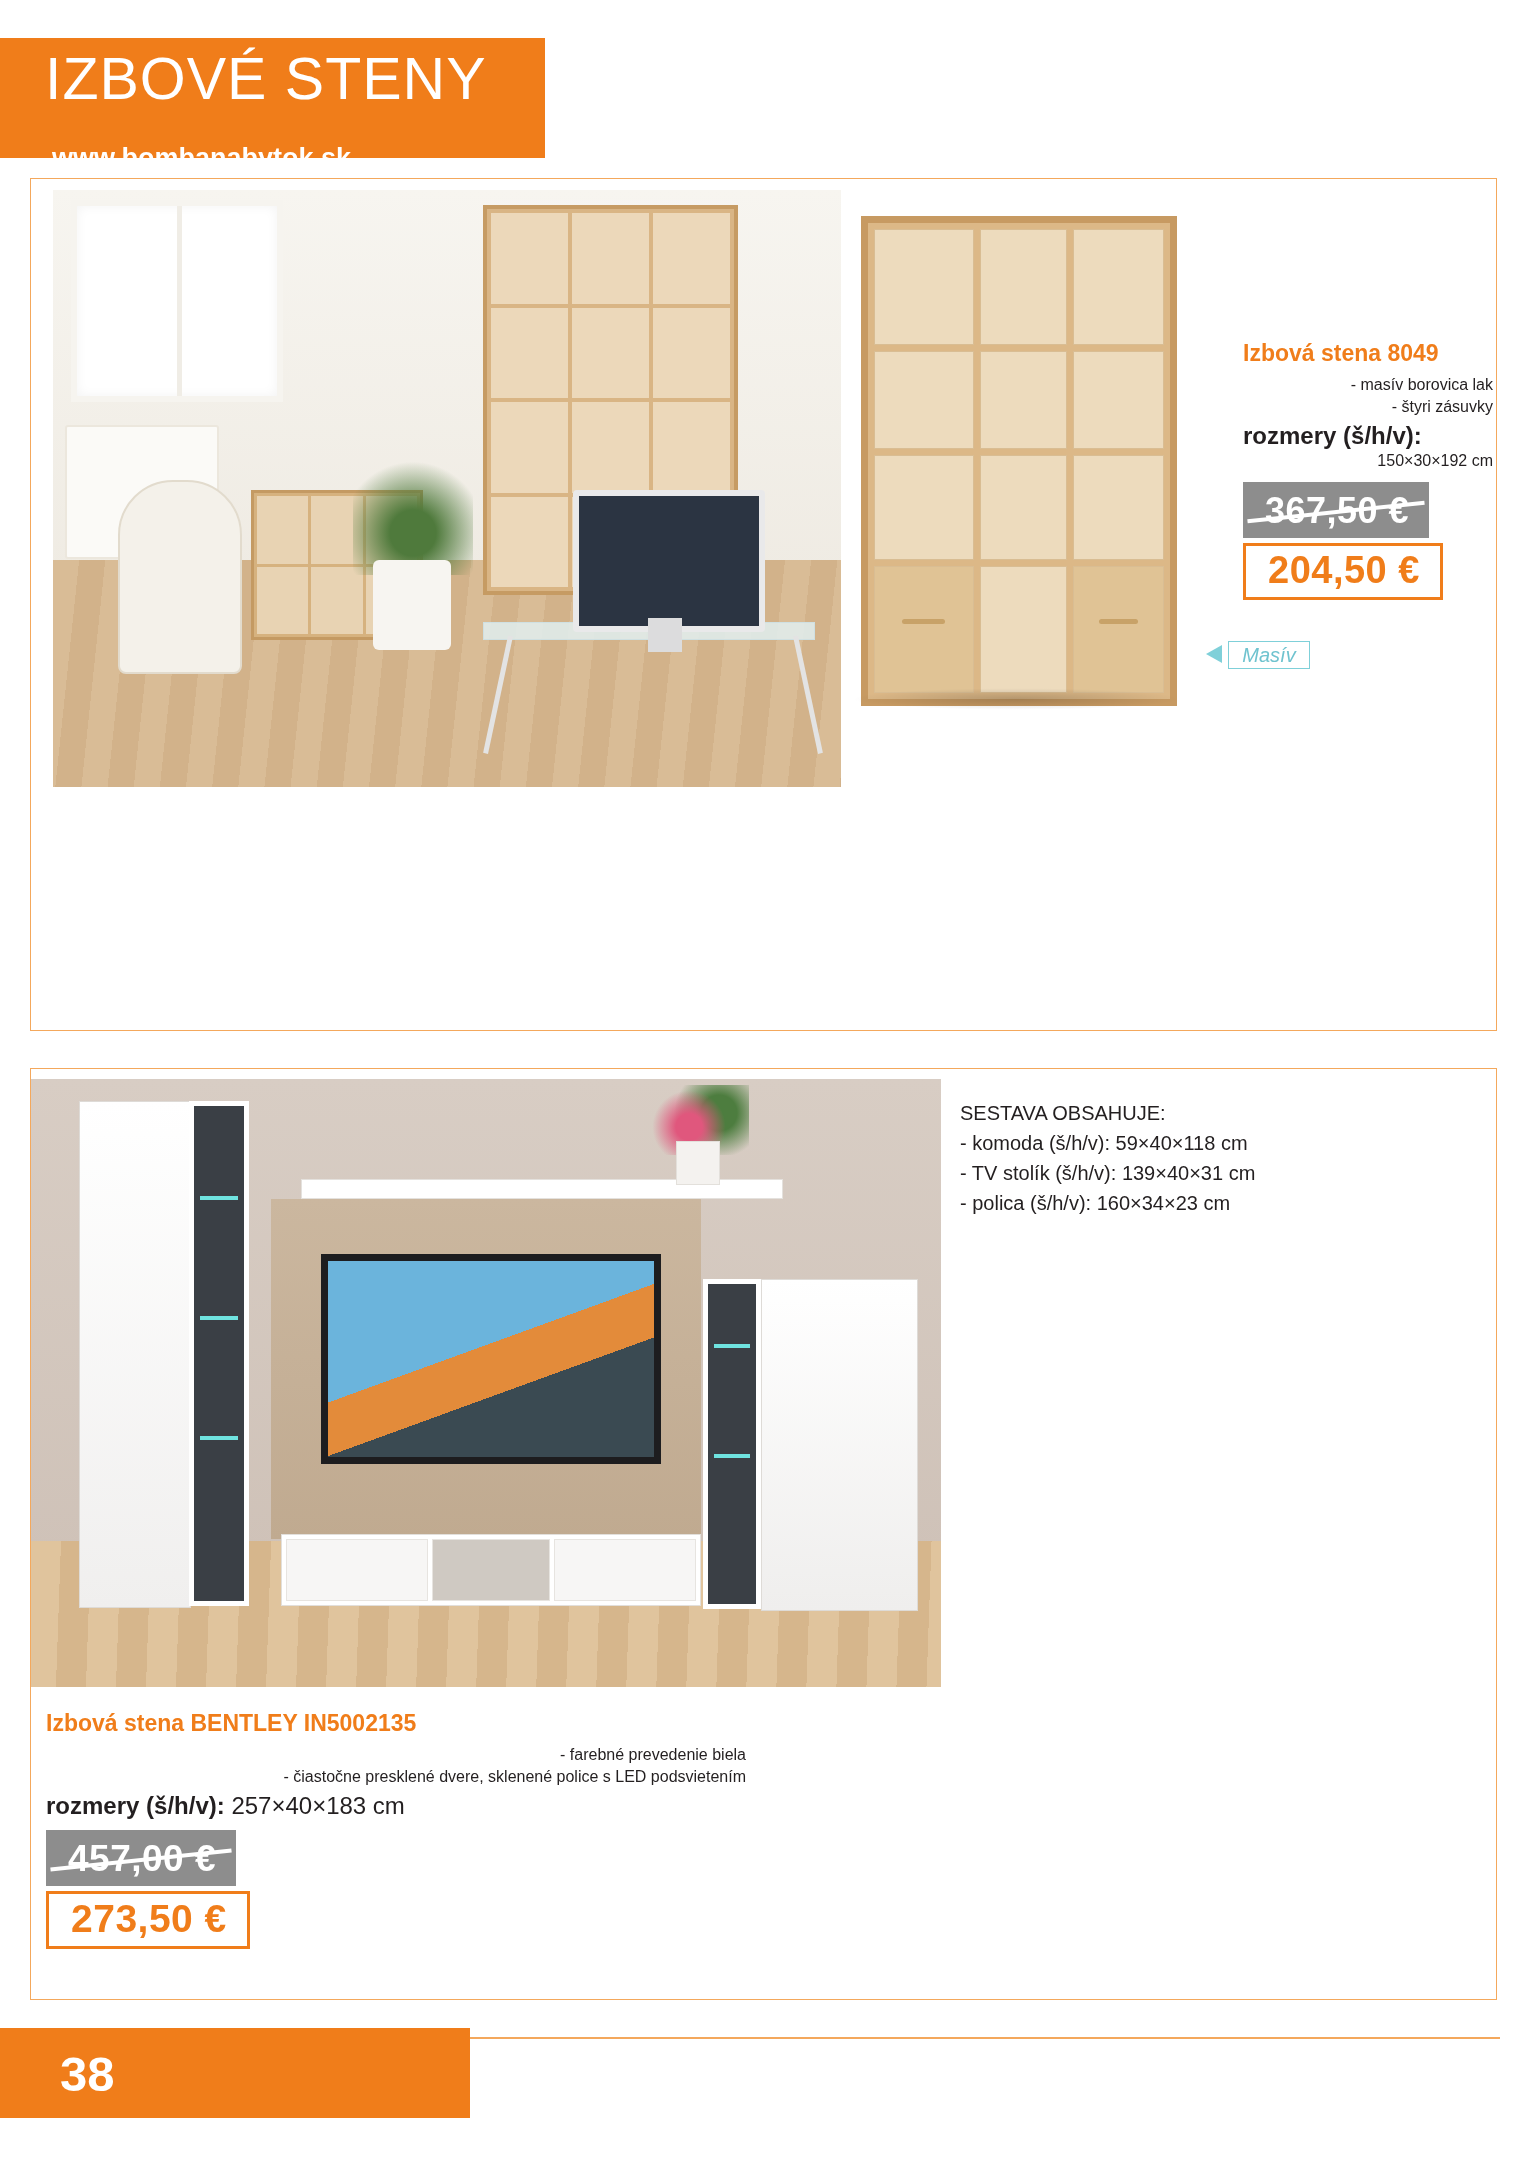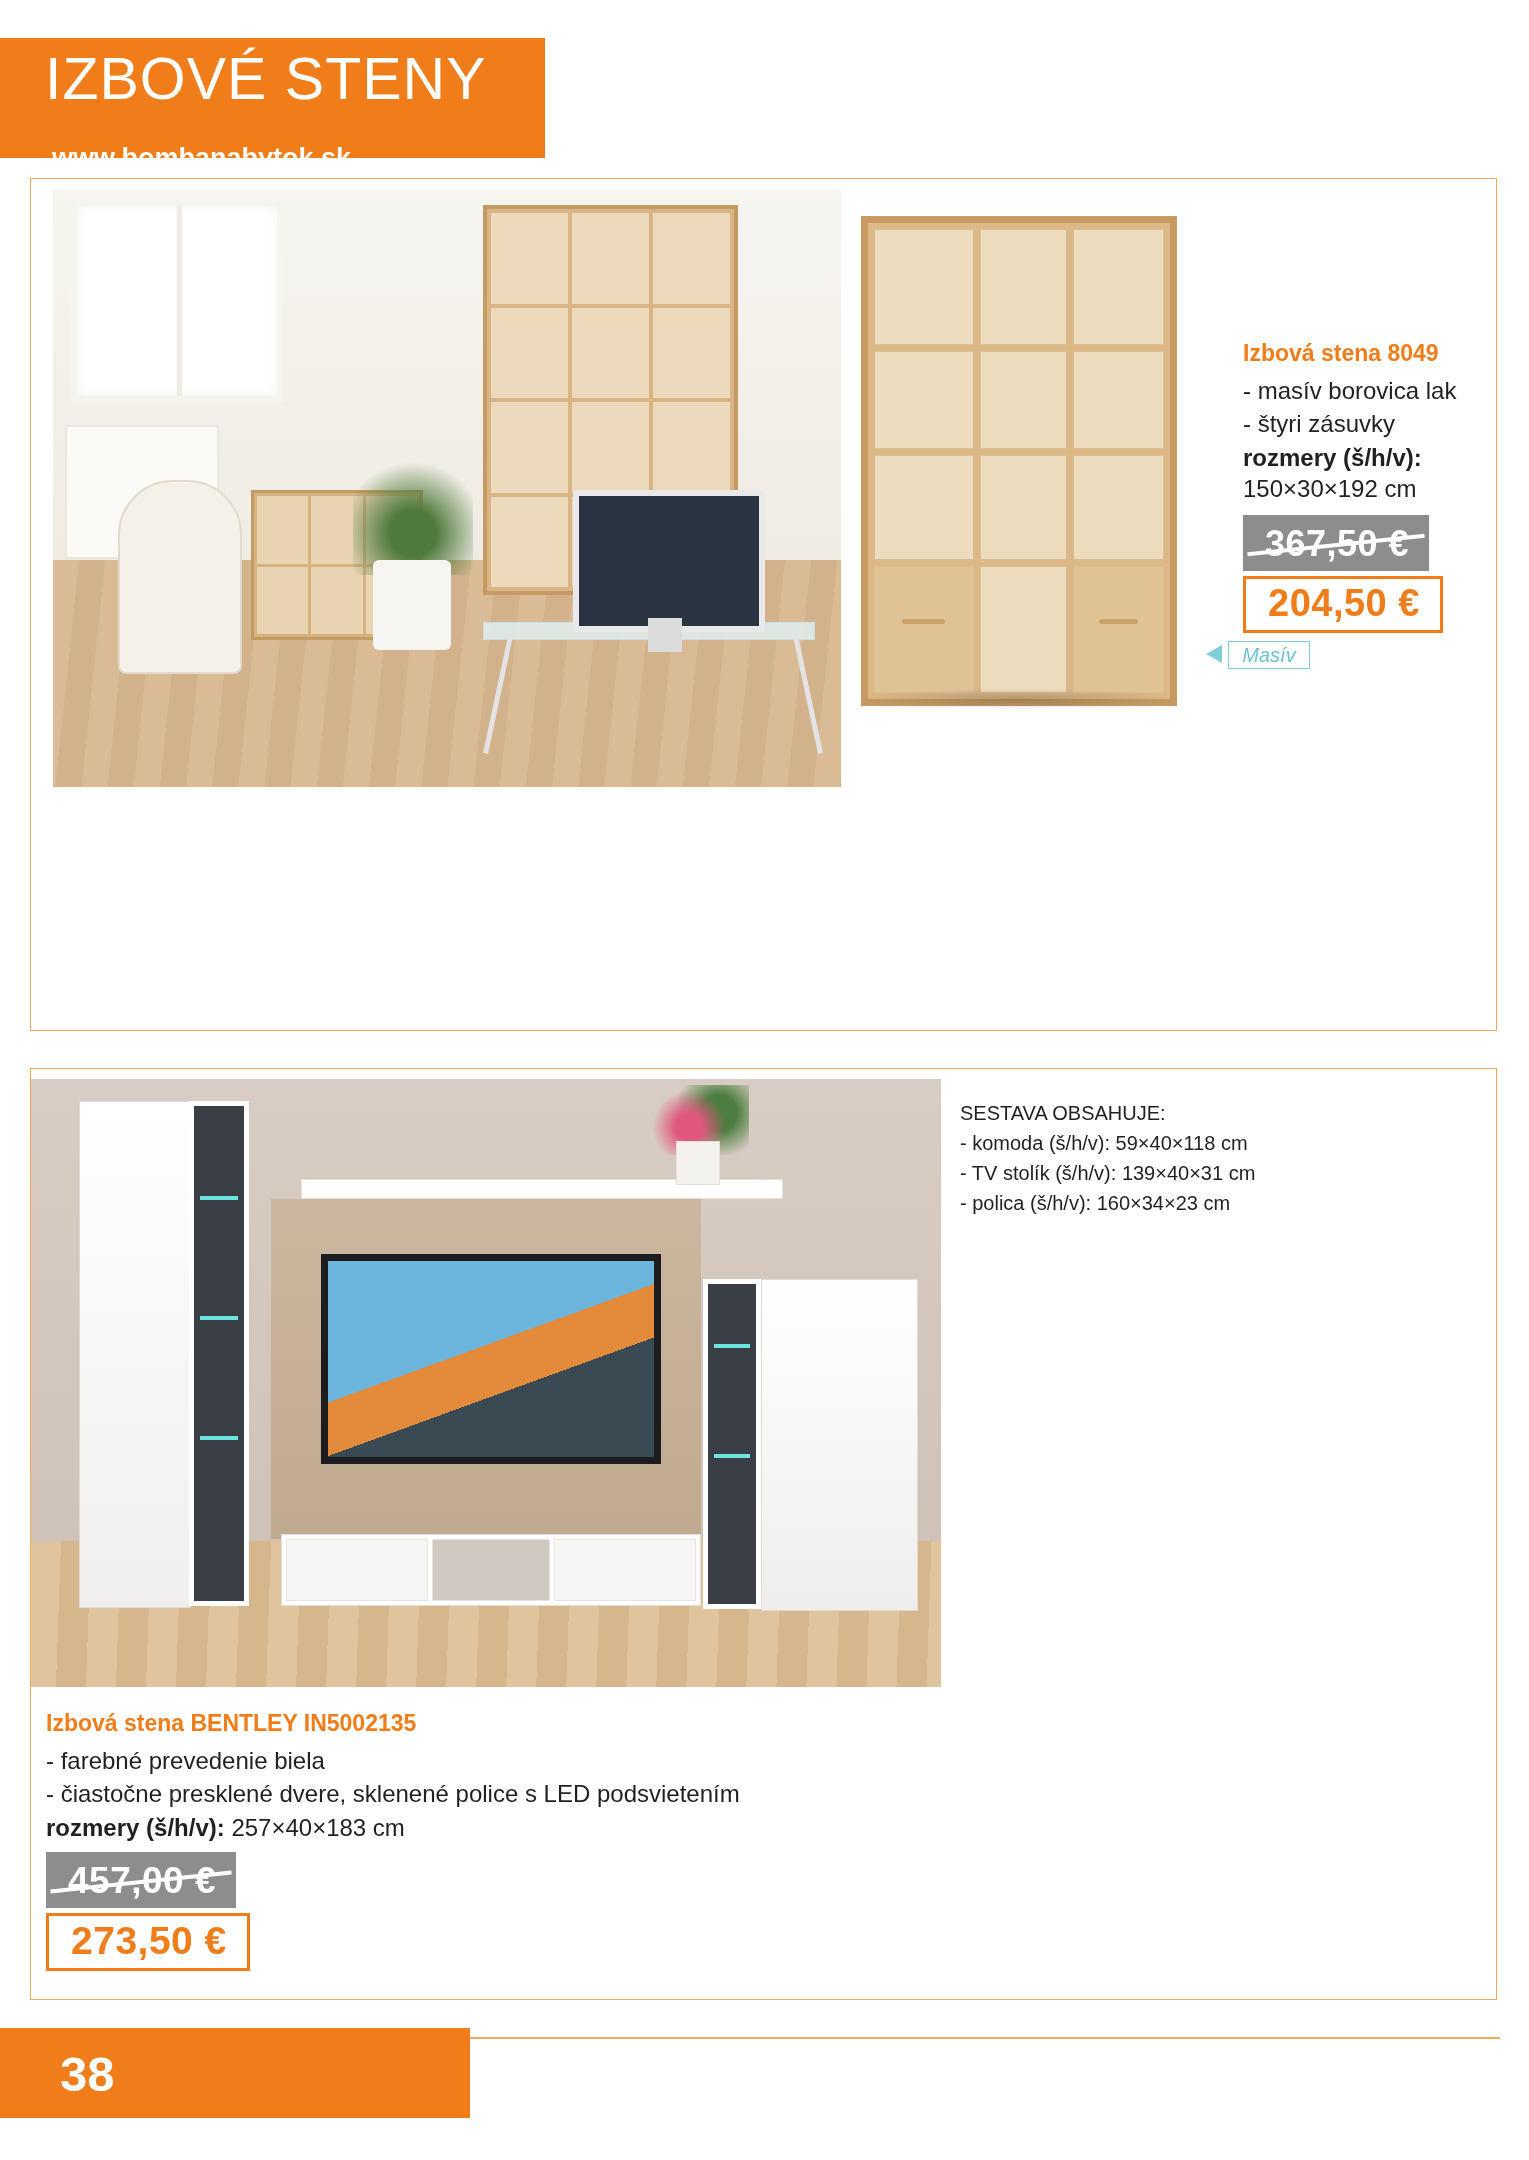--- a/index.html
+++ b/index.html
@@ -219,22 +219,23 @@
     top: 340px;
     width: 250px;
   }
   .prod-title {
     color: #f07d1a;
     font-weight: bold;
     font-size: 23px;
     margin-bottom: 7px;
   }
   .prod-line {
-    font-size: 24px;
+    font-size: 16px;
     line-height: 1.38;
+    text-align: right;
   }
   .prod-dims-label {
     font-size: 24px;
     font-weight: bold;
     margin-top: 4px;
   }
   .price-old {
     position: relative;
     display: inline-block;
     background: #8d8d8d;

